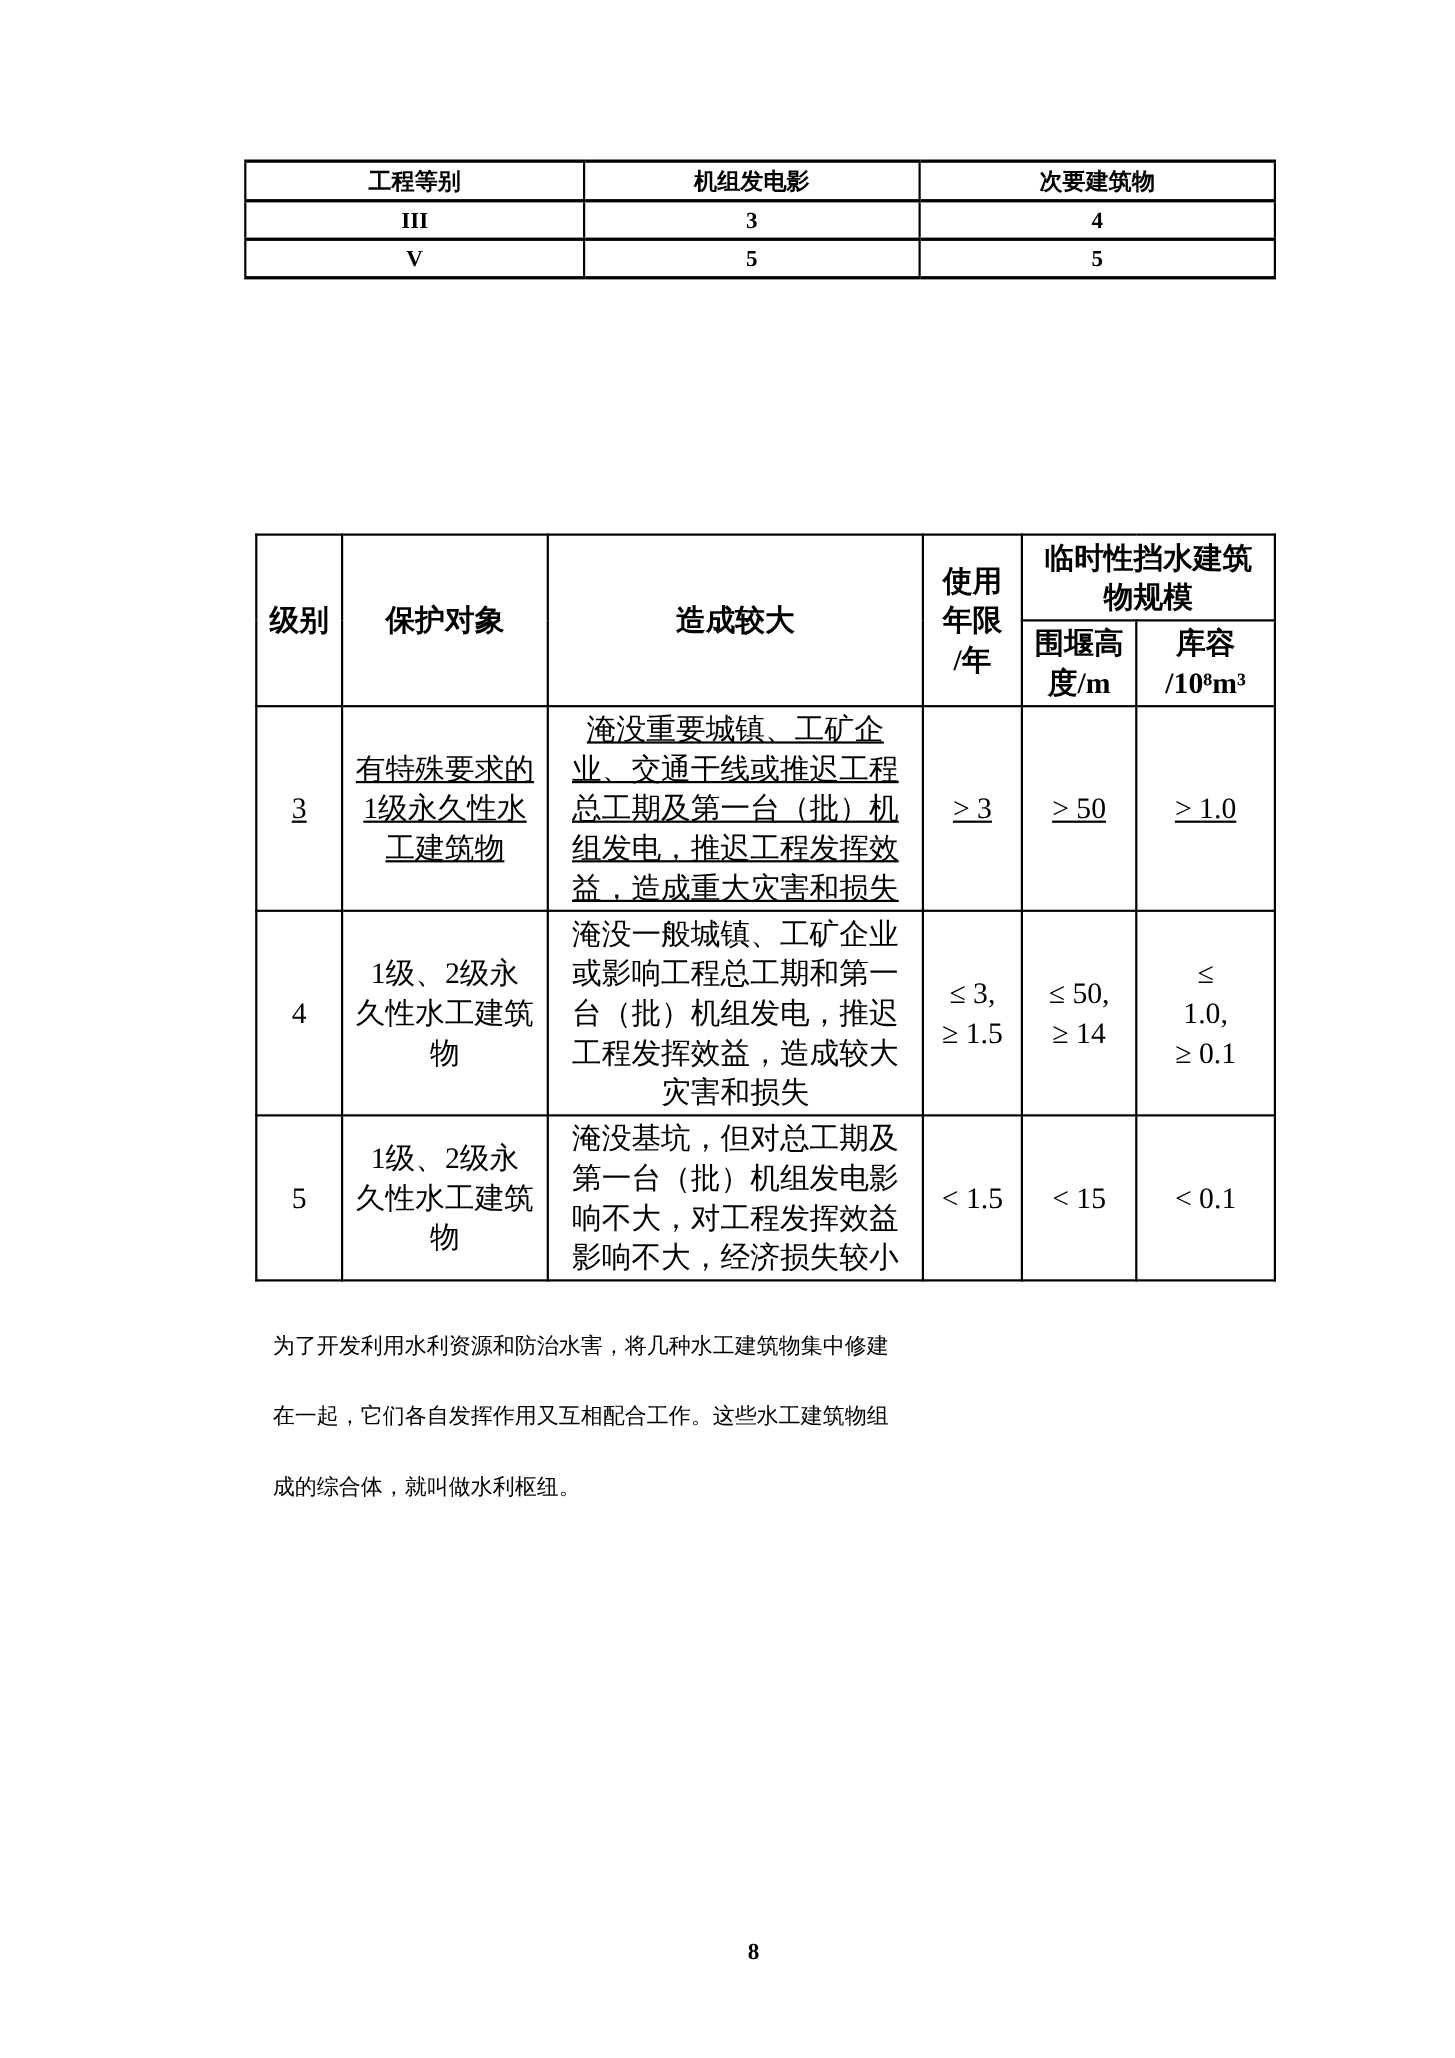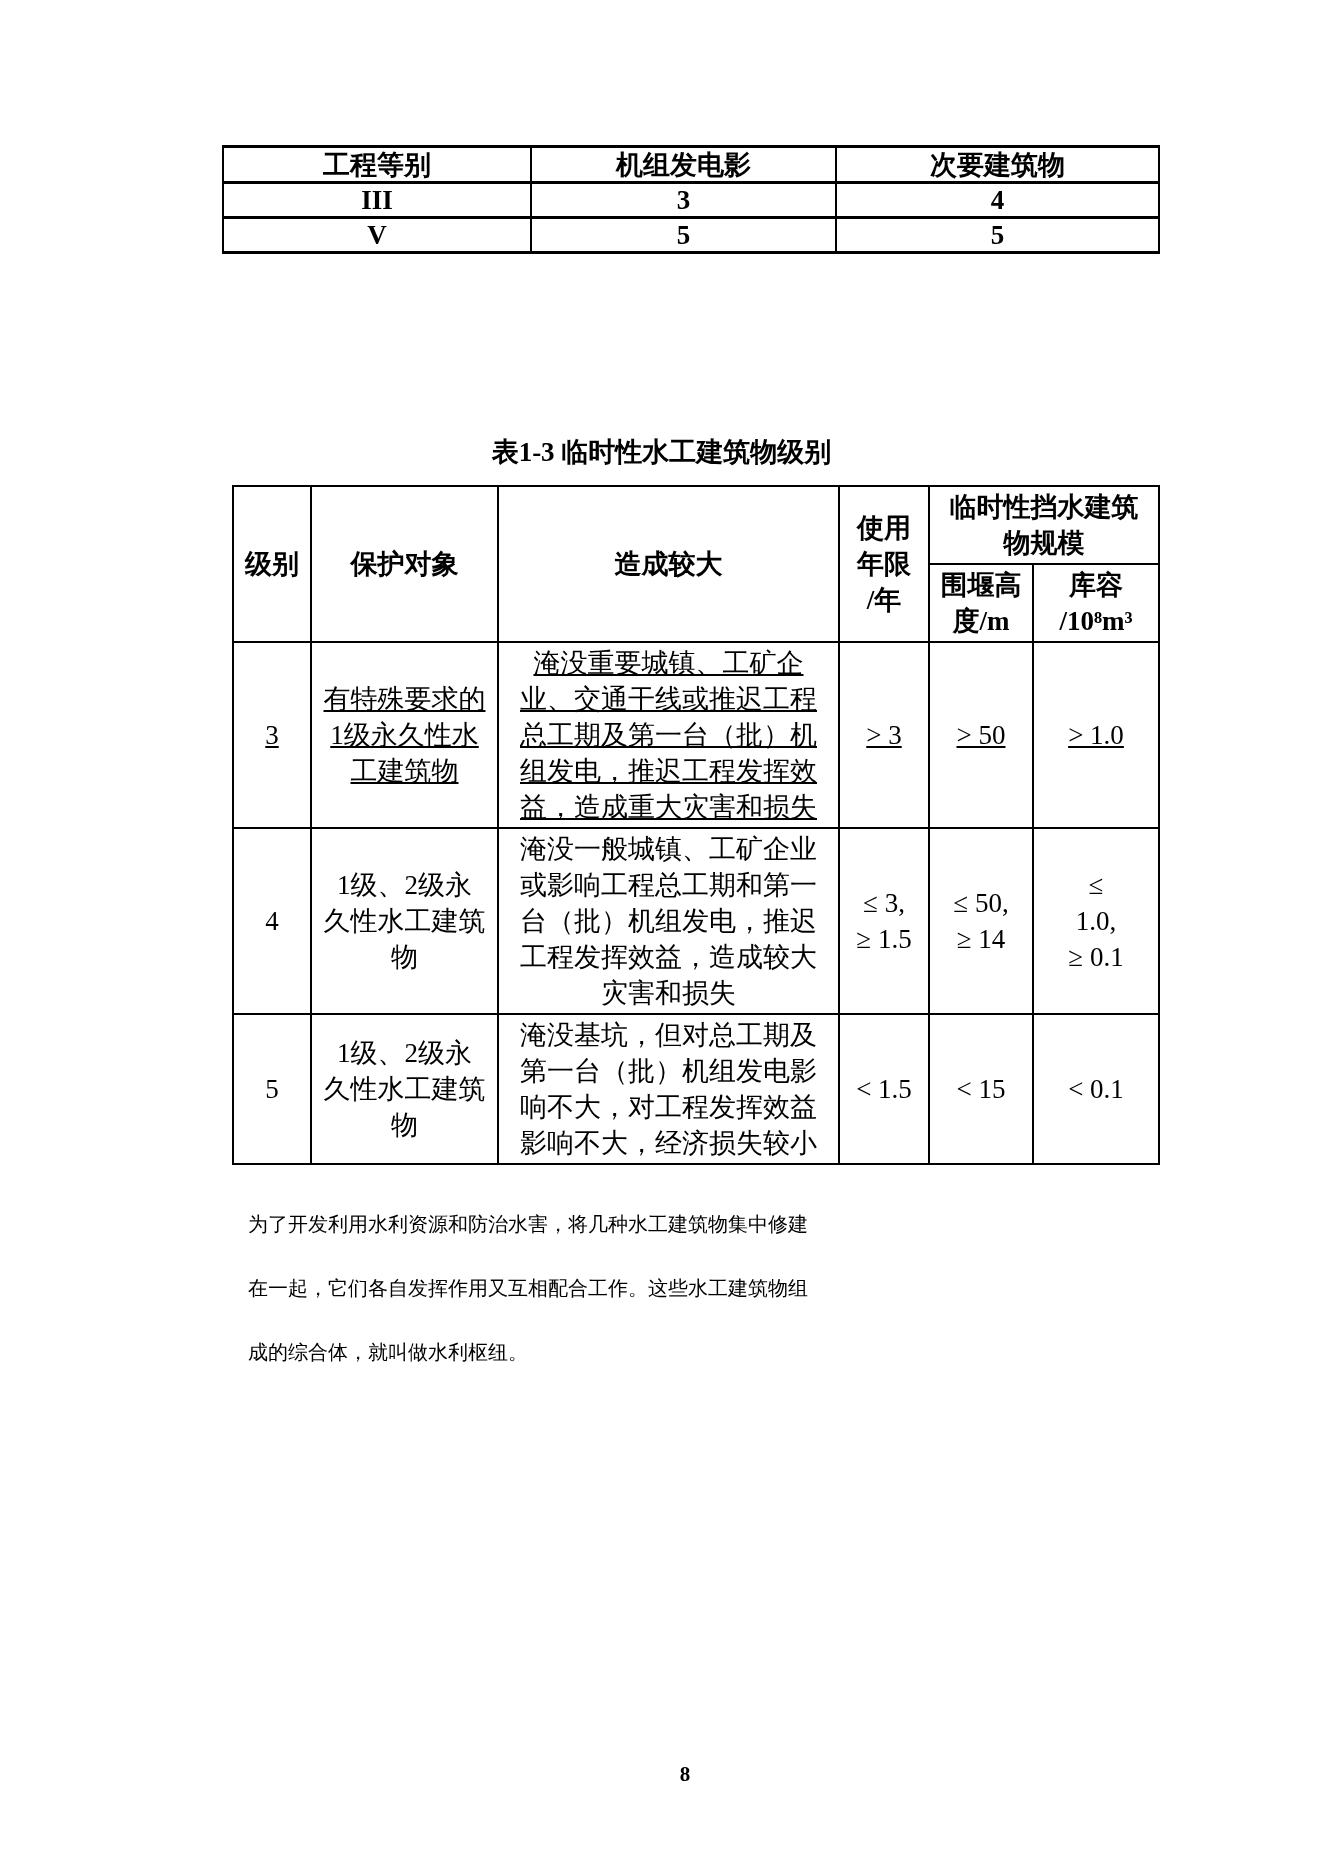--- a/index.html
+++ b/index.html
@@ -16,21 +16,21 @@
   }
 
   
   .t1 {
     position: absolute;
     left: 222px;
     top: 145px;
     width: 936px;
     border-collapse: collapse;
     table-layout: fixed;
-    font-size: 27px;
+    font-size: 21px;
   }
   .t1 td {
     border-left: 2px solid #000;
     border-right: 2px solid #000;
     border-top: 3px solid #000;
     border-bottom: 3px solid #000;
     text-align: center;
     vertical-align: middle;
     height: 34px;
     line-height: 32px;
@@ -127,21 +127,20 @@
       <td>4</td>
     </tr>
     <tr>
       <td>V</td>
       <td>5</td>
       <td>5</td>
     </tr>
   </tbody>
     </table>
 
-  <div class="caption">表1-3 临时性水工建筑物级别</div>
 
   <table class="t2">
     <colgroup>
       <col style="width:78px">
         <col style="width:187px">
         <col style="width:341px">
       <col style="width:90px">
         <col style="width:104px">
         <col style="width:126px">
     </colgroup>

